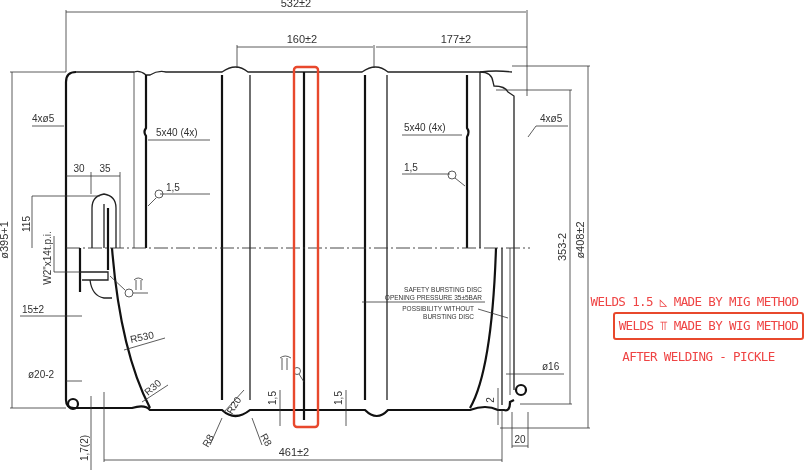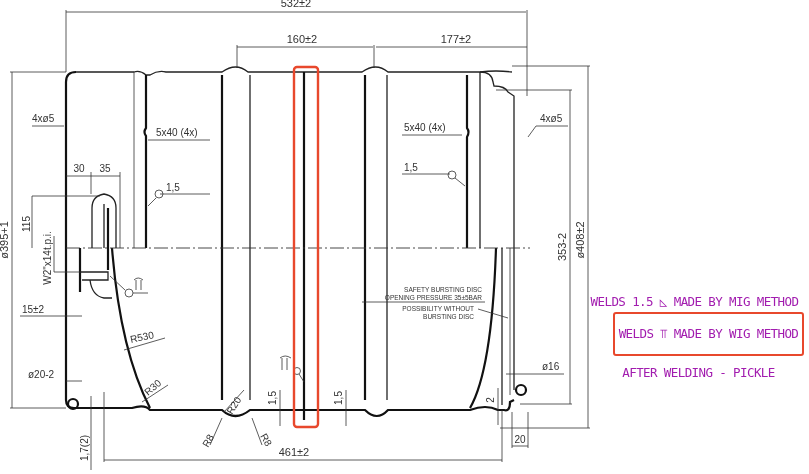--- a/index.html
+++ b/index.html
@@ -7,24 +7,24 @@
   #drawing{position:absolute;left:0;top:0;width:809px;height:474px;}
   svg text{font-family:"Liberation Sans","DejaVu Sans",sans-serif;fill:#333;}
   .dim{font-size:11px;}
   .dimsm{font-size:10px;}
   .tiny{font-size:6.5px;}
   .thin{stroke:#333;stroke-width:0.8;fill:none;}
   .thick{stroke:#111;stroke-width:2.2;fill:none;}
   .med{stroke:#222;stroke-width:1.3;fill:none;}
   .center{stroke:#333;stroke-width:0.9;fill:none;stroke-dasharray:14 3 2 3;}
   .hl{stroke:#e8482c;stroke-width:2.4;fill:none;}
-  .notes{position:absolute;left:588px;top:294px;width:221px;text-align:center;color:#a21caf;font-family:"DejaVu Sans Mono","Liberation Mono",monospace;}
+  .notes{position:absolute;left:588px;top:294px;width:221px;text-align:center;color:#ef4444;font-family:"DejaVu Sans Mono","Liberation Mono",monospace;}
   .note{font-size:12.5px;line-height:16px;letter-spacing:-0.6px;white-space:nowrap;}
   .note.l1{margin-left:-8px;}
-  .note.l2{display:inline-block;border:2px solid #e8482c;border-radius:3px;padding:12px 4px;margin:2px 0 3px 20px;}
+  .note.l2{display:inline-block;border:2px solid #e8482c;border-radius:3px;padding:4px 4px;margin:2px 0 3px 20px;}
   .note.l3,.note.l4{margin-top:6px;}
   .note.vol{font-size:15px;margin-top:10px;letter-spacing:0;}
   .note.mass{font-size:15px;margin-top:22px;letter-spacing:0;}
 </style>
 </head>
 <body>
 
 <svg id="drawing" viewBox="0 0 809 474" xmlns="http://www.w3.org/2000/svg">
 
   <g>

